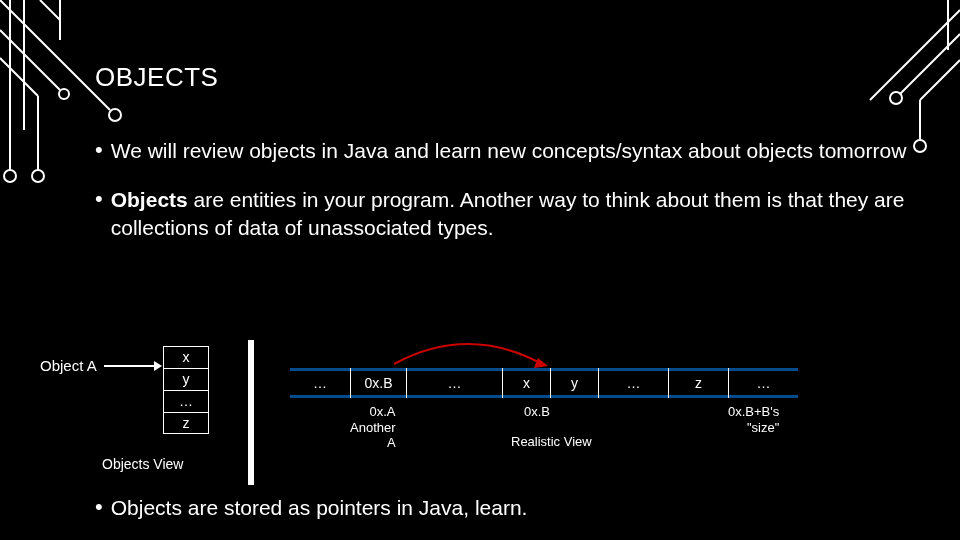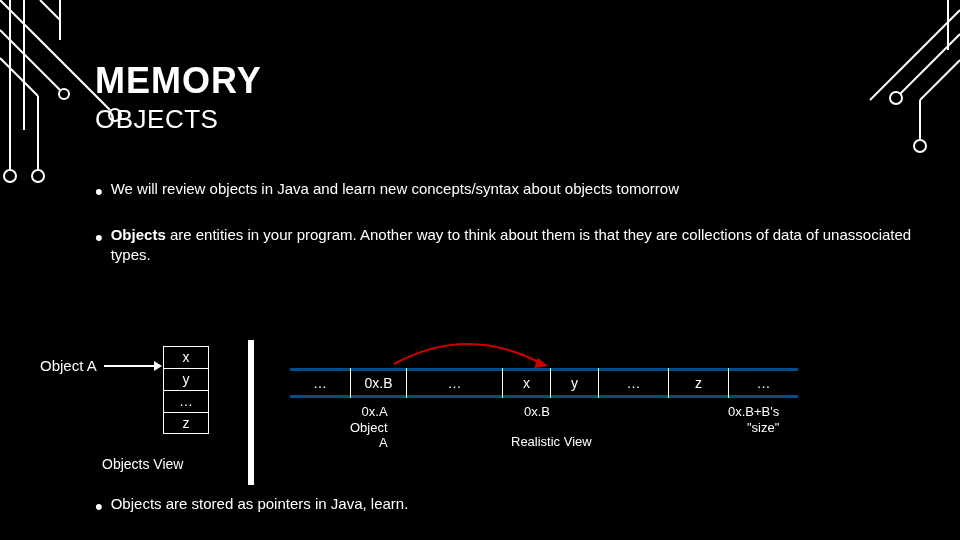--- a/index.html
+++ b/index.html
@@ -44,21 +44,21 @@
     margin-bottom: 22px;
     gap: 8px;
   }
   .dot {
     color: #fff;
     font-size: 22px;
     line-height: 22px;
     margin-top: 2px;
   }
   .btext {
-    font-size: 15px;
+    font-size: 21px;
     line-height: 1.3;
   }
   .bold { font-weight: bold; }
   .diagram {
     position: absolute;
     left: 40px;
     top: 346px;
     right: 40px;
     height: 130px;
   }
@@ -167,21 +167,20 @@
     <circle cx="896" cy="98" r="6"></circle>
     <line x1="960" y1="60" x2="920" y2="100"></line>
     <line x1="920" y1="100" x2="920" y2="140"></line>
     <circle cx="920" cy="146" r="6"></circle>
     <line x1="960" y1="10" x2="870" y2="100"></line>
     <line x1="948" y1="0" x2="948" y2="50"></line>
   </g>
 </svg>
 
 <div class="content">
-  <div class="title">MEMORY</div>
   <div class="subtitle">OBJECTS</div>
 
   <div class="bullets">
     <div class="bullet">
       <span class="dot">•</span>
       <span class="btext">We will review objects in Java and learn new concepts/syntax about objects tomorrow</span>
     </div>
     <div class="bullet">
       <span class="dot">•</span>
       <span class="btext">
@@ -217,21 +216,21 @@
     <div class="mcell" style="width:96px">…</div>
     <div class="mcell" style="width:48px">x</div>
     <div class="mcell" style="width:48px">y</div>
     <div class="mcell" style="width:70px">…</div>
     <div class="mcell" style="width:60px">z</div>
     <div class="mcell" style="width:70px">…</div>
   </div>
 
   <div class="memlabels" style="left:310px">
     <div>0x.A</div>
-    <div>Object</div>
+    <div>Another</div>
     <div>A</div>
   </div>
   <div class="memlabels" style="left:484px">
     <div>0x.B</div>
   </div>
   <div class="memlabels" style="left:471px; top:88px">
     <div>Realistic View</div>
   </div>
   <div class="memlabels" style="left:688px">
     <div>0x.B+B's</div>

